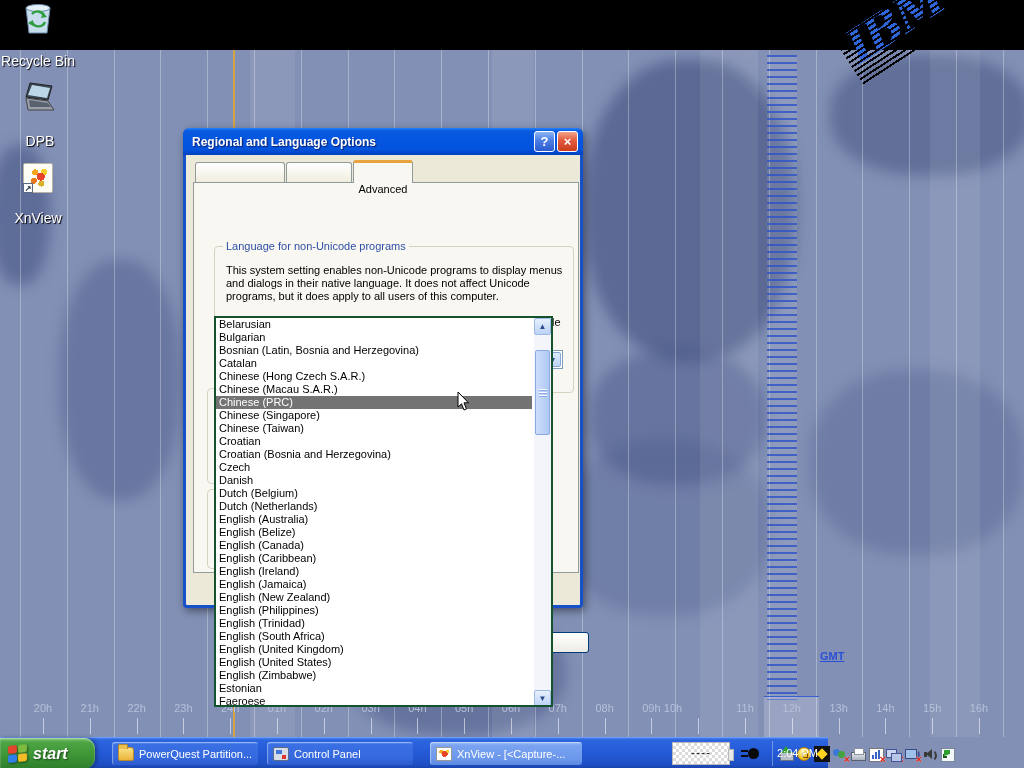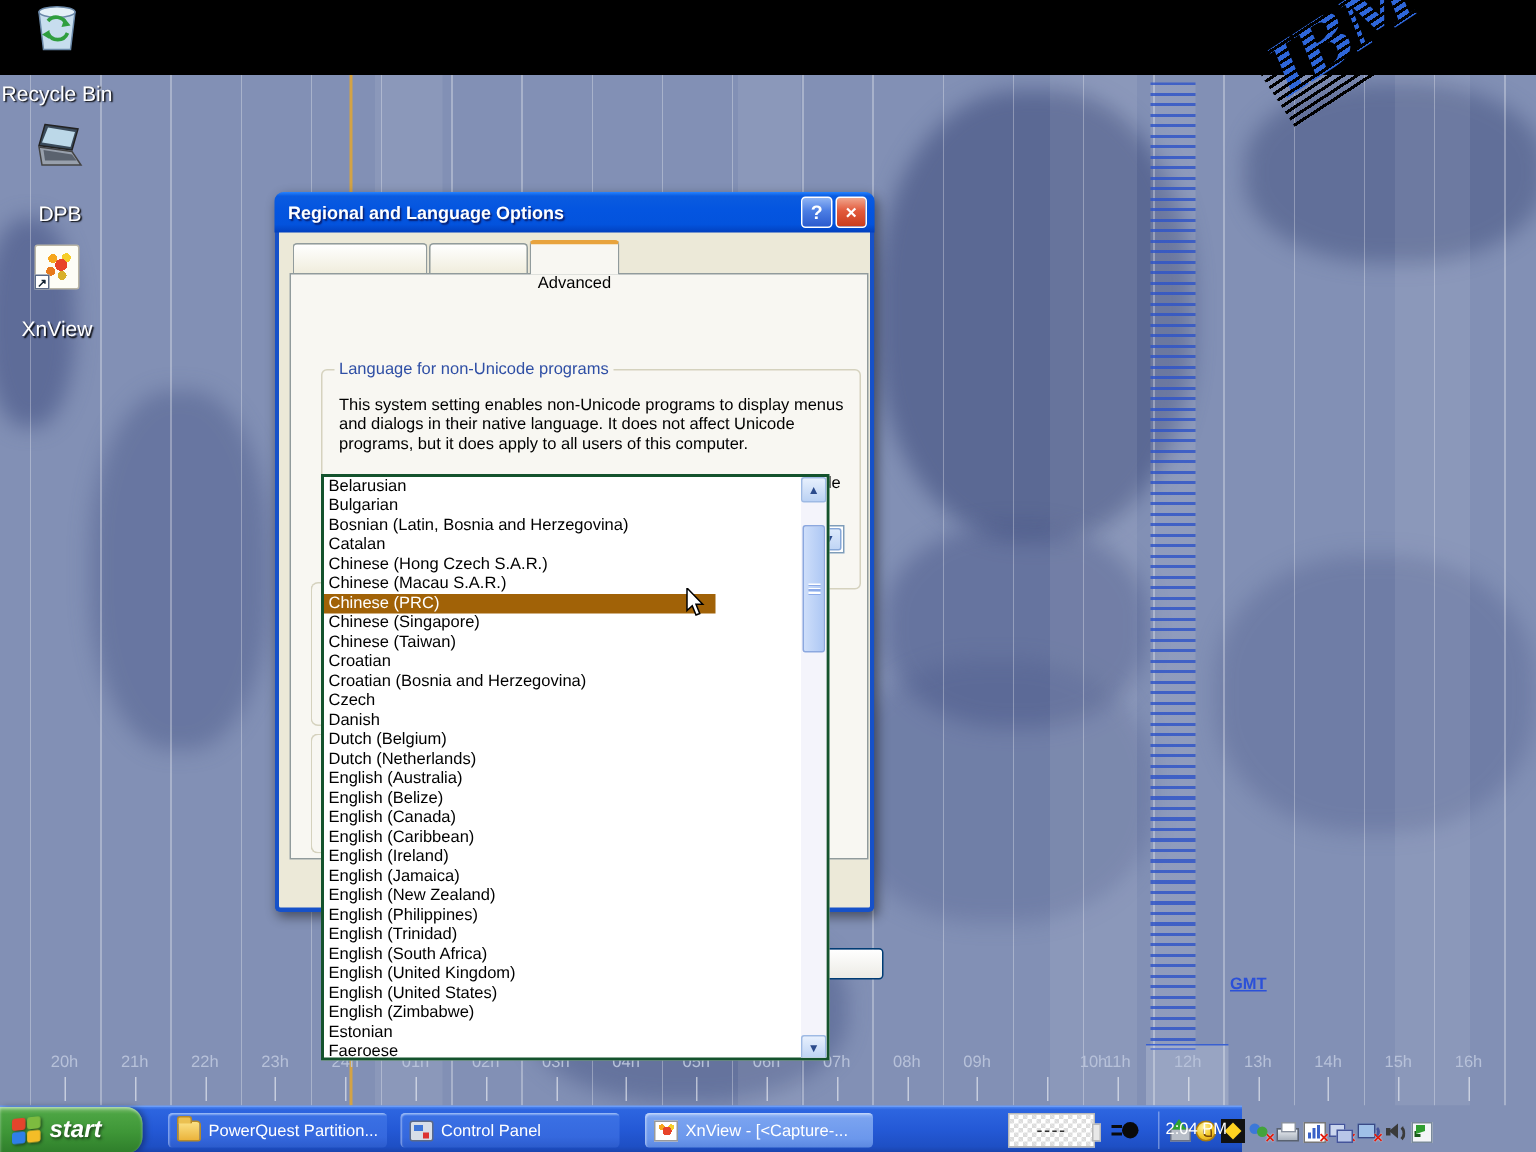--- a/index.html
+++ b/index.html
@@ -71,21 +71,21 @@
     font-size:11px;line-height:17px;padding-left:4px;color:#000}
   .combo-btn{position:absolute;right:1px;top:1px;width:16px;height:15px;border:1px solid #86A7D8;border-radius:2px;
     background:linear-gradient(180deg,#DCE9FB,#C0D5F5);text-align:center;font-size:7px;line-height:14px;color:#2B4B8C}
   .apply-frag{position:absolute;left:353px;top:449px;width:42px;height:21px;border:1px solid #003C74;border-radius:3px;
     background:linear-gradient(180deg,#FFFFFF,#ECEBE5)}
 
   
   .lang-list{position:absolute;left:214px;top:316px;width:339px;height:391px;background:#fff;border:2px solid #14532d;
     z-index:20;overflow:hidden}
   .lang-item{height:13px;font-size:11px;line-height:13px;padding-left:3px;color:#000;white-space:nowrap}
-  .lang-item.selected{background:#a16207;color:#fff;width:261px}
+  .lang-item.selected{background:#737373;color:#fff;width:316px}
   .scrollbar{position:absolute;right:0;top:0;width:17px;height:389px;background:#F4F4FB}
   .sb-btn{position:absolute;left:0;width:17px;height:17px;border:1px solid #9EBAE4;border-radius:2px;
     background:linear-gradient(180deg,#E7F0FD,#BBD2F4);text-align:center;font-size:8px;line-height:15px;color:#2B4B8C}
   .sb-up{top:0}.sb-down{bottom:0}
   .sb-thumb{position:absolute;left:1px;top:32px;width:15px;height:85px;border:1px solid #8CA8DF;border-radius:2px;
     background:linear-gradient(90deg,#CEDEFA,#AEC8F4)}
   .sb-grip{position:absolute;left:3px;top:38px;width:8px;height:9px;
     background:repeating-linear-gradient(180deg,#fff 0 1px,#8CAAE8 1px 2px,transparent 2px 3px)}
 
   
@@ -206,21 +206,21 @@
       <div class="hour-label" style="left: 442.2px;">05h</div>
       <div class="hour-tick" style="left: 464.2px;"></div>
       <div class="hour-label" style="left: 489px;">06h</div>
       <div class="hour-tick" style="left: 511px;"></div>
       <div class="hour-label" style="left: 535.8px;">07h</div>
       <div class="hour-tick" style="left: 557.8px;"></div>
       <div class="hour-label" style="left: 582.6px;">08h</div>
       <div class="hour-tick" style="left: 604.6px;"></div>
       <div class="hour-label" style="left: 629.4px;">09h</div>
       <div class="hour-tick" style="left: 651.4px;"></div>
-      <div class="hour-label" style="left: 707px; text-align: center;">10h</div>
+      <div class="hour-label" style="left: 651px; text-align: center;">10h</div>
       <div class="hour-tick" style="left: 698.2px;"></div>
       <div class="hour-label" style="left: 723px;">11h</div>
       <div class="hour-tick" style="left: 745px;"></div>
       <div class="hour-label" style="left: 769.8px;">12h</div>
       <div class="hour-tick" style="left: 791.8px;"></div>
       <div class="hour-label" style="left: 816.6px;">13h</div>
       <div class="hour-tick" style="left: 838.6px;"></div>
       <div class="hour-label" style="left: 863.4px;">14h</div>
       <div class="hour-tick" style="left: 885.4px;"></div>
       <div class="hour-label" style="left: 910.2px;">15h</div>

